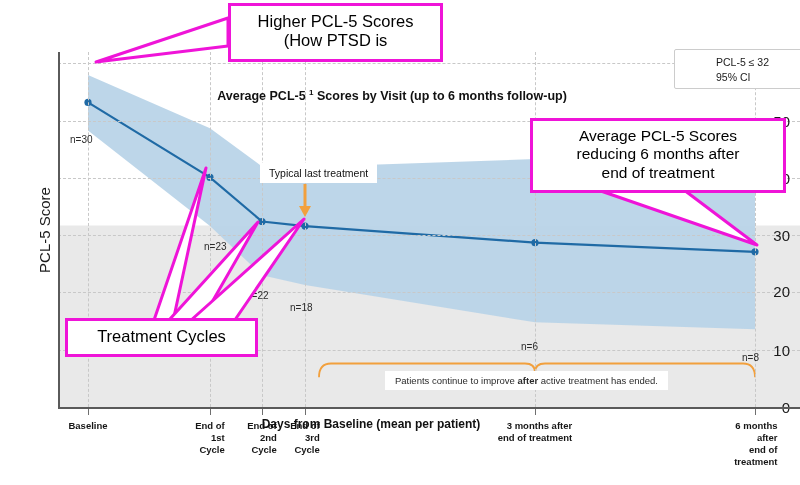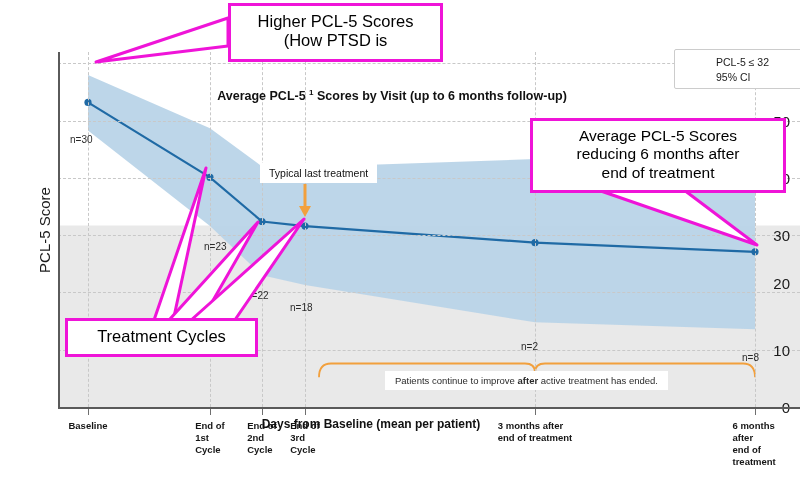--- a/index.html
+++ b/index.html
@@ -70,21 +70,21 @@
     width: 1px;
     height: 7px;
     background: #6f6f6f;
   }
   .xtick-label {
     position: absolute;
     top: 368px;
     font-size: 9.5px;
     font-weight: bold;
     color: #161616;
-    text-align: left;
+    text-align: right;
     line-height: 12px;
     transform: translateX(-50%);
     white-space: pre-line;
   }
   #ylabel {
     position: absolute;
     left: -14px;
     top: 178px;
     font-size: 15px;
     color: #1a1a1a;
@@ -278,21 +278,21 @@
         <div class="gridline-v" style="left: 30px;"></div>
         <div class="gridline-v" style="left: 152px;"></div>
         <div class="gridline-v" style="left: 204px;"></div>
         <div class="gridline-v" style="left: 247px;"></div>
         <div class="gridline-v" style="left: 477px;"></div>
         <div class="gridline-v" style="left: 697px;"></div>
       </div>
     <div id="g-yticks">
         <div class="ytick-label" style="top: 355px;">0</div>
         <div class="ytick-label" style="top: 297.742px;">10</div>
-        <div class="ytick-label" style="top: 231px;">20</div>
+        <div class="ytick-label" style="top: 239px;">20</div>
         <div class="ytick-label" style="top: 183.226px;">30</div>
         <div class="ytick-label" style="top: 125.968px;">40</div>
         <div class="ytick-label" style="top: 68.7097px;">50</div>
         <div class="ytick-label" style="top: 11.4516px;">60</div>
       </div>
     <div id="g-xticks">
         <div class="xtick-mark" style="left: 30px;"></div>
         <div class="xtick-label" style="left: 30px;">Baseline</div>
         <div class="xtick-mark" style="left: 152px;"></div>
         <div class="xtick-label" style="left: 152px;">End of
@@ -322,21 +322,21 @@
 
   <div id="xlabel">Days from Baseline (mean per patient)</div>
 
   <div id="chart-title">Average PCL-5 <sup>1</sup> Scores by Visit (up to 6 months follow-up)</div>
 
   <div id="g-nlabels">
       <div class="n-label" style="left: 70px; top: 134px;">n=30</div>
       <div class="n-label" style="left: 204px; top: 241px;">n=23</div>
       <div class="n-label" style="left: 246px; top: 290px;">n=22</div>
       <div class="n-label" style="left: 290px; top: 302px;">n=18</div>
-      <div class="n-label" style="left: 521px; top: 341px;">n=2</div>
+      <div class="n-label" style="left: 521px; top: 341px;">n=6</div>
       <div class="n-label" style="left: 742px; top: 352px;">n=8</div>
     </div>
 
   <div id="legend">
     <div class="legend-row">
       <span class="legend-key">
         <span class="legend-swatch-grey"></span>
       </span>
       <span class="legend-text">PCL-5 ≤ 32</span>
     </div>

